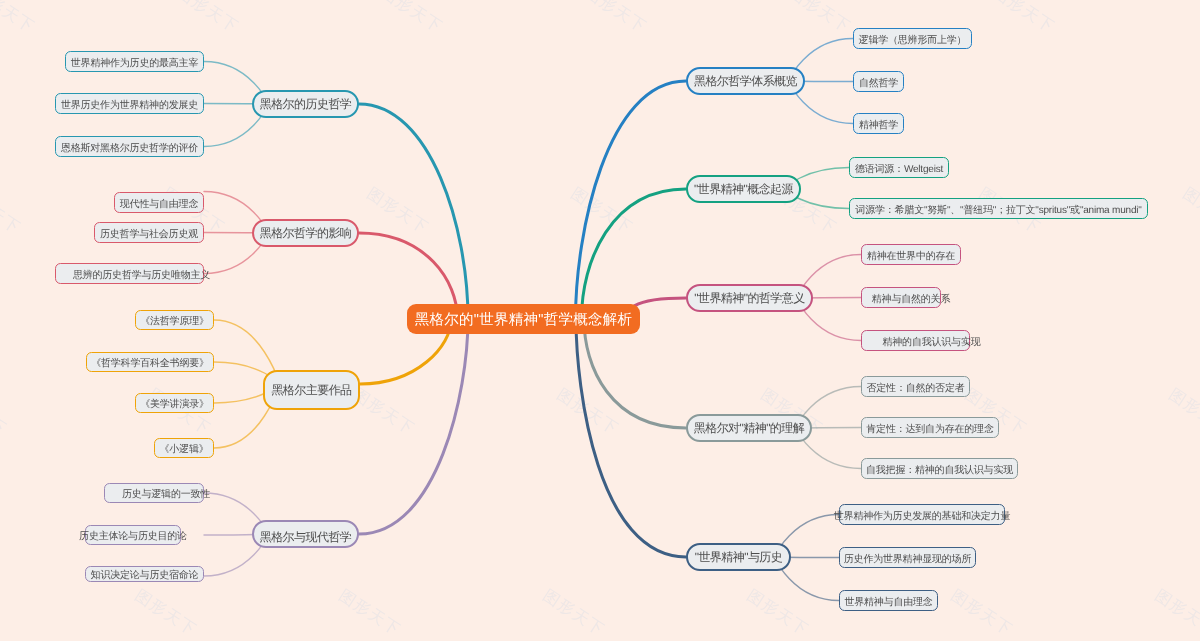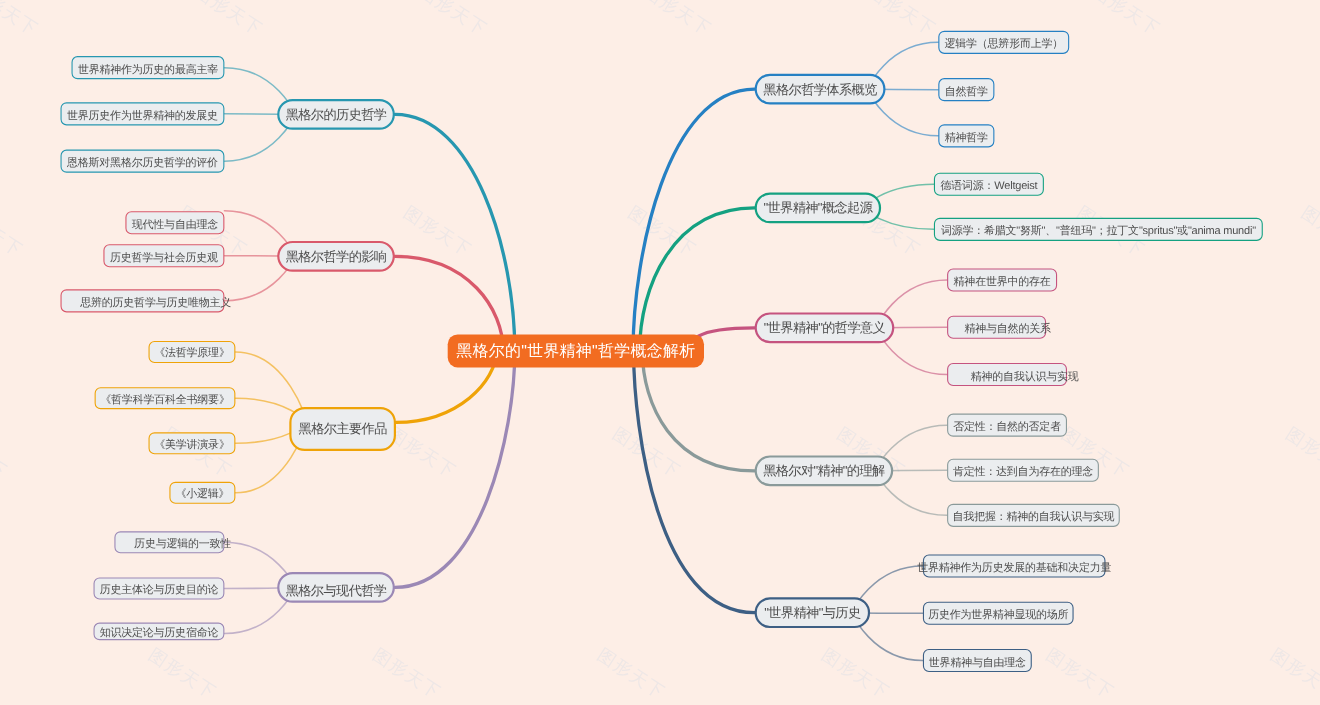--- a/index.html
+++ b/index.html
@@ -152,21 +152,21 @@
       </div>
       <div class="node leaf" style="left: 154px; top: 438px; width: 60px; height: 20px; border-color: rgb(239, 163, 8); background: rgb(235, 237, 239); color: rgb(77, 77, 77);">
         <span>《小逻辑》</span>
       </div>
       <div class="node branch" style="left: 252px; top: 520px; width: 107px; height: 28px; border-color: rgb(155, 136, 181); background: rgb(235, 237, 239); color: rgb(77, 77, 77); border-radius: 14px; align-items: flex-end;">
         <span>黑格尔与现代哲学</span>
       </div>
       <div class="node leaf" style="left: 104px; top: 483px; width: 100px; height: 20px; border-color: rgb(155, 136, 181); background: rgb(235, 237, 239); color: rgb(77, 77, 77); padding-left: 24px;">
         <span>历史与逻辑的一致性</span>
       </div>
-      <div class="node leaf" style="left: 85px; top: 525px; width: 119px; height: 20px; border-color: rgb(155, 136, 181); background: rgb(235, 237, 239); color: rgb(77, 77, 77); justify-content: center;">
+      <div class="node leaf" style="left: 85px; top: 525px; width: 96px; height: 20px; border-color: rgb(155, 136, 181); background: rgb(235, 237, 239); color: rgb(77, 77, 77); justify-content: center;">
         <span>历史主体论与历史目的论</span>
       </div>
       <div class="node leaf" style="left: 85px; top: 566px; width: 119px; height: 16px; border-color: rgb(155, 136, 181); background: rgb(235, 237, 239); color: rgb(77, 77, 77);">
         <span>知识决定论与历史宿命论</span>
       </div>
       <div class="node branch" style="left: 686px; top: 67px; width: 119px; height: 28px; border-color: rgb(37, 128, 195); background: rgb(235, 237, 239); color: rgb(77, 77, 77); border-radius: 14px;">
         <span>黑格尔哲学体系概览</span>
       </div>
       <div class="node leaf" style="left: 853px; top: 28px; width: 119px; height: 21px; border-color: rgb(37, 128, 195); background: rgb(235, 237, 239); color: rgb(77, 77, 77);">
         <span>逻辑学（思辨形而上学）</span>
@@ -185,21 +185,21 @@
       </div>
       <div class="node leaf" style="left: 849px; top: 198px; width: 299px; height: 21px; border-color: rgb(20, 161, 129); background: rgb(235, 237, 239); color: rgb(77, 77, 77);">
         <span>词源学：希腊文"努斯"、"普纽玛"；拉丁文"spritus"或"anima mundi"</span>
       </div>
       <div class="node branch" style="left: 686px; top: 284px; width: 127px; height: 28px; border-color: rgb(197, 83, 127); background: rgb(235, 237, 239); color: rgb(77, 77, 77); border-radius: 14px;">
         <span>"世界精神"的哲学意义</span>
       </div>
       <div class="node leaf" style="left: 861px; top: 244px; width: 100px; height: 21px; border-color: rgb(197, 83, 127); background: rgb(235, 237, 239); color: rgb(77, 77, 77);">
         <span>精神在世界中的存在</span>
       </div>
-      <div class="node leaf" style="left: 861px; top: 287px; width: 90px; height: 21px; border-color: rgb(197, 83, 127); background: rgb(235, 237, 239); color: rgb(77, 77, 77); padding-left: 20px;">
+      <div class="node leaf" style="left: 861px; top: 287px; width: 80px; height: 21px; border-color: rgb(197, 83, 127); background: rgb(235, 237, 239); color: rgb(77, 77, 77); padding-left: 20px;">
         <span>精神与自然的关系</span>
       </div>
       <div class="node leaf" style="left: 861px; top: 330px; width: 109px; height: 21px; border-color: rgb(197, 83, 127); background: rgb(235, 237, 239); color: rgb(77, 77, 77); padding-left: 32px;">
         <span>精神的自我认识与实现</span>
       </div>
       <div class="node branch" style="left: 686px; top: 414px; width: 126px; height: 28px; border-color: rgb(138, 154, 154); background: rgb(235, 237, 239); color: rgb(77, 77, 77); border-radius: 14px;">
         <span>黑格尔对"精神"的理解</span>
       </div>
       <div class="node leaf" style="left: 861px; top: 376px; width: 109px; height: 21px; border-color: rgb(138, 154, 154); background: rgb(235, 237, 239); color: rgb(77, 77, 77);">
         <span>否定性：自然的否定者</span>

